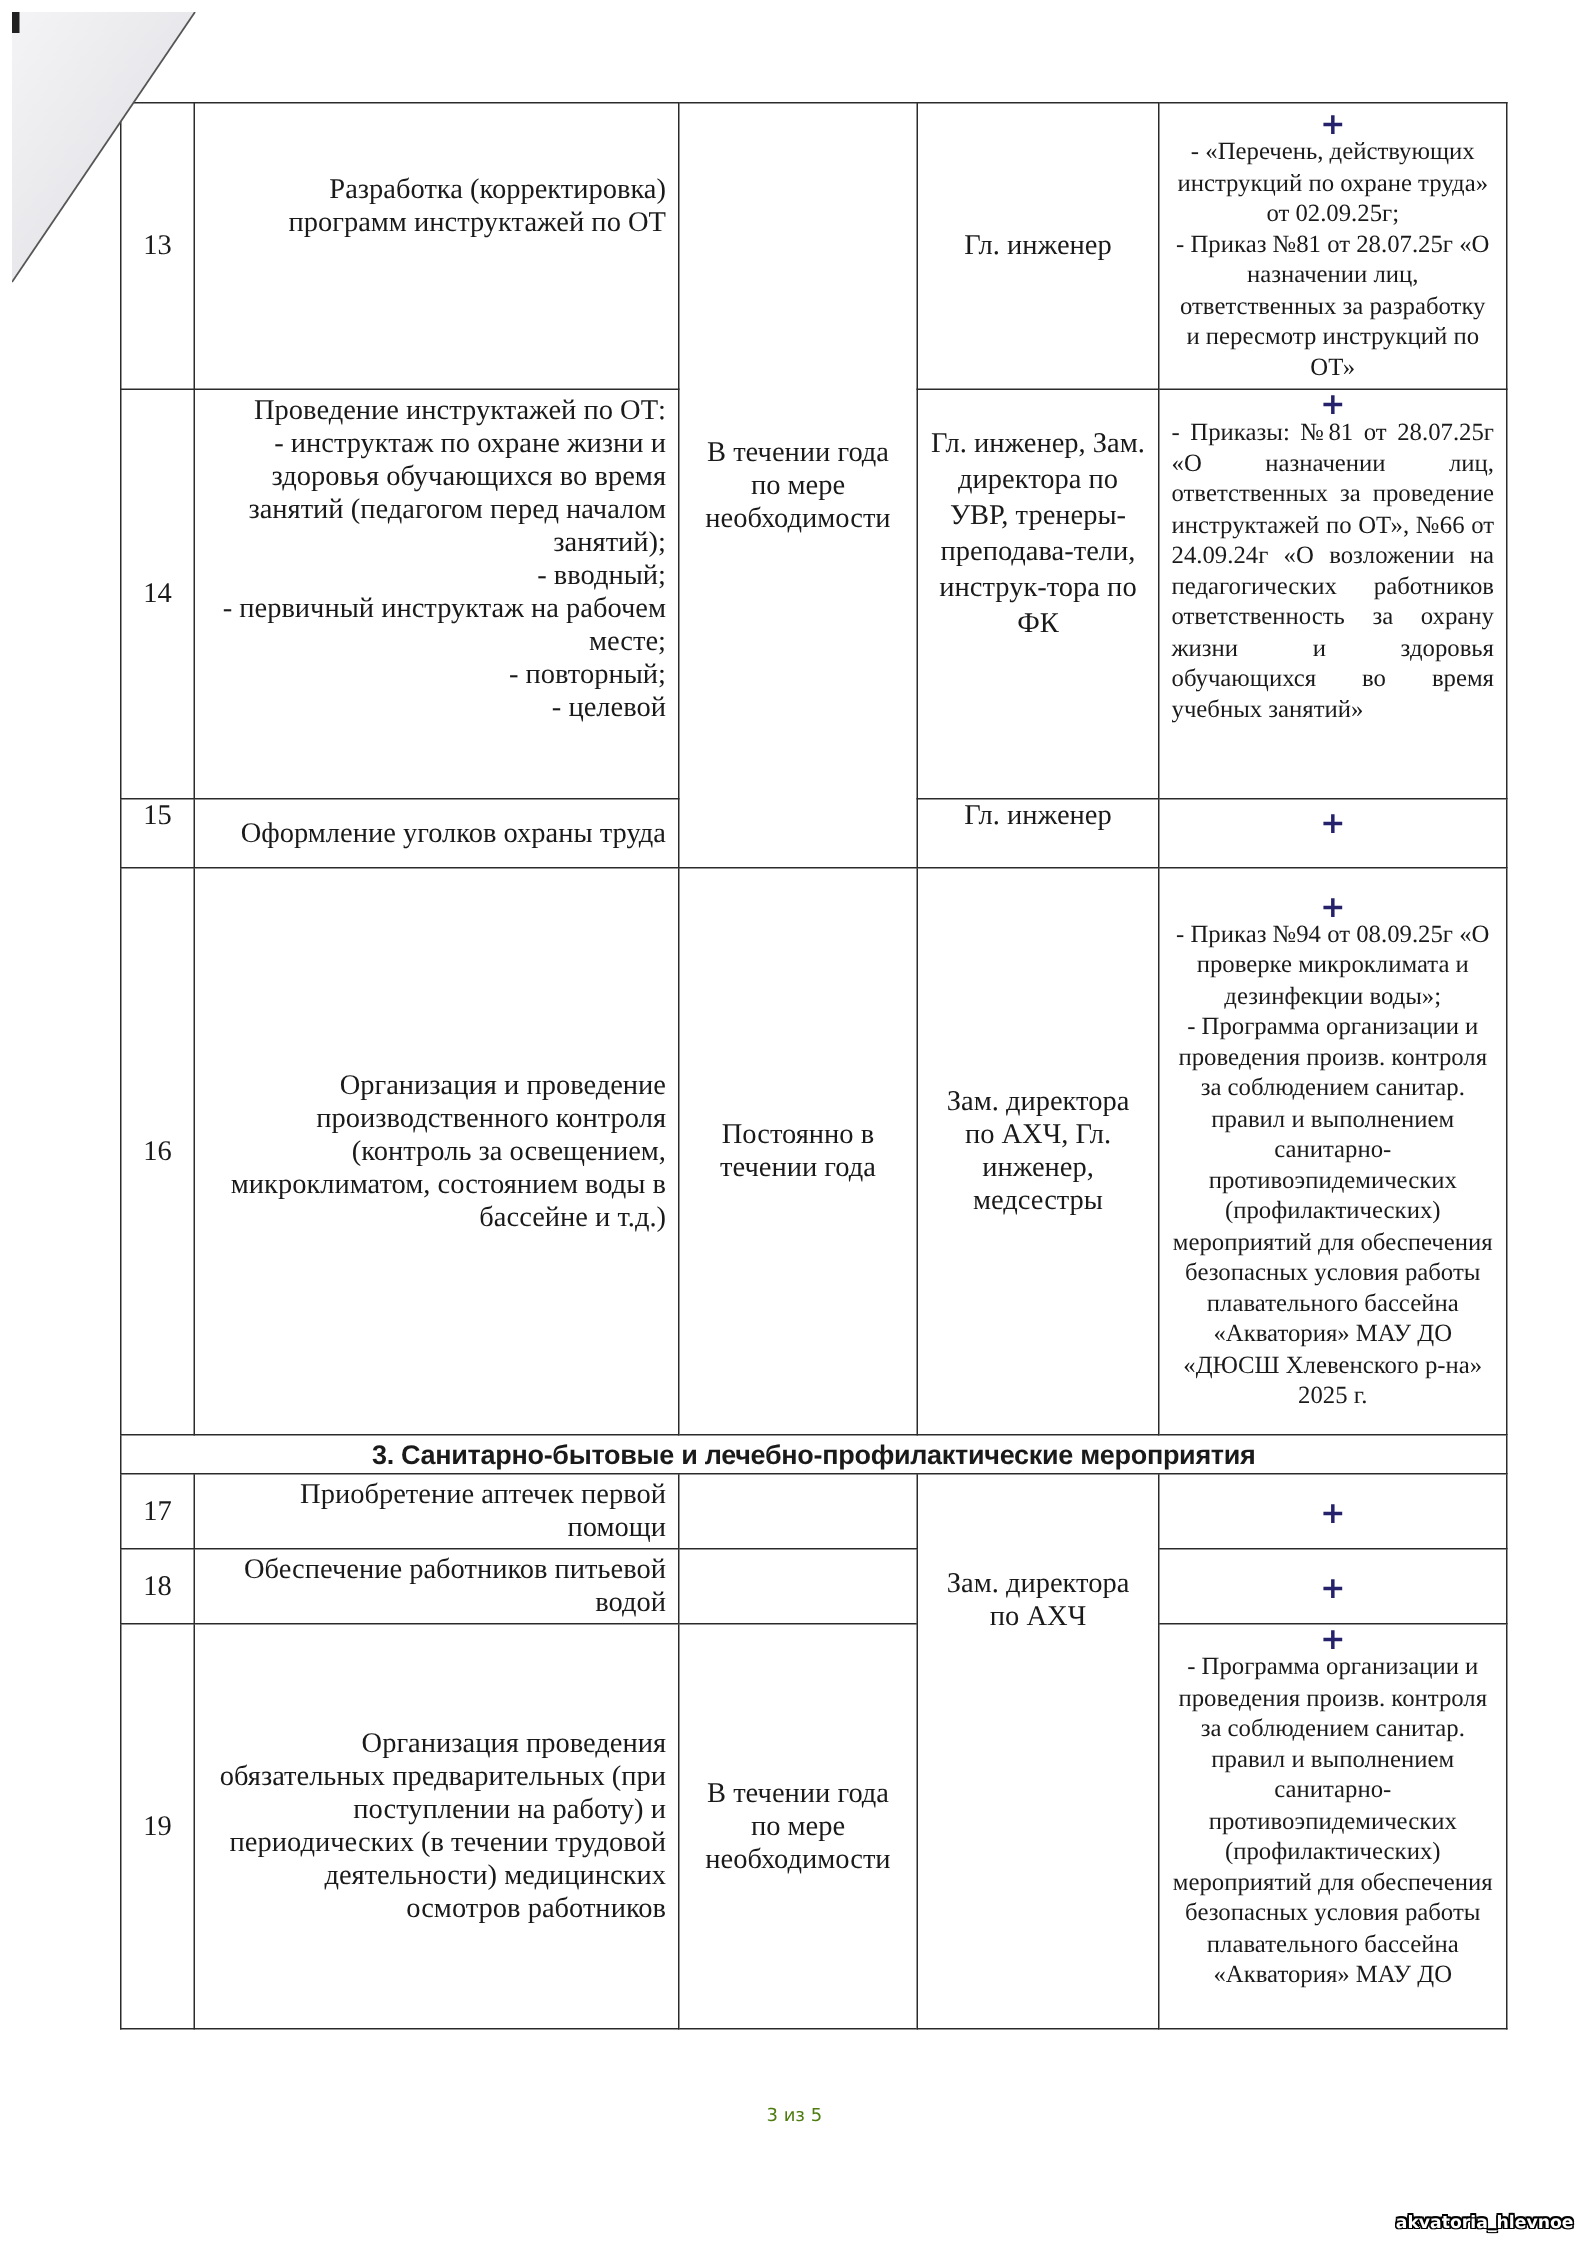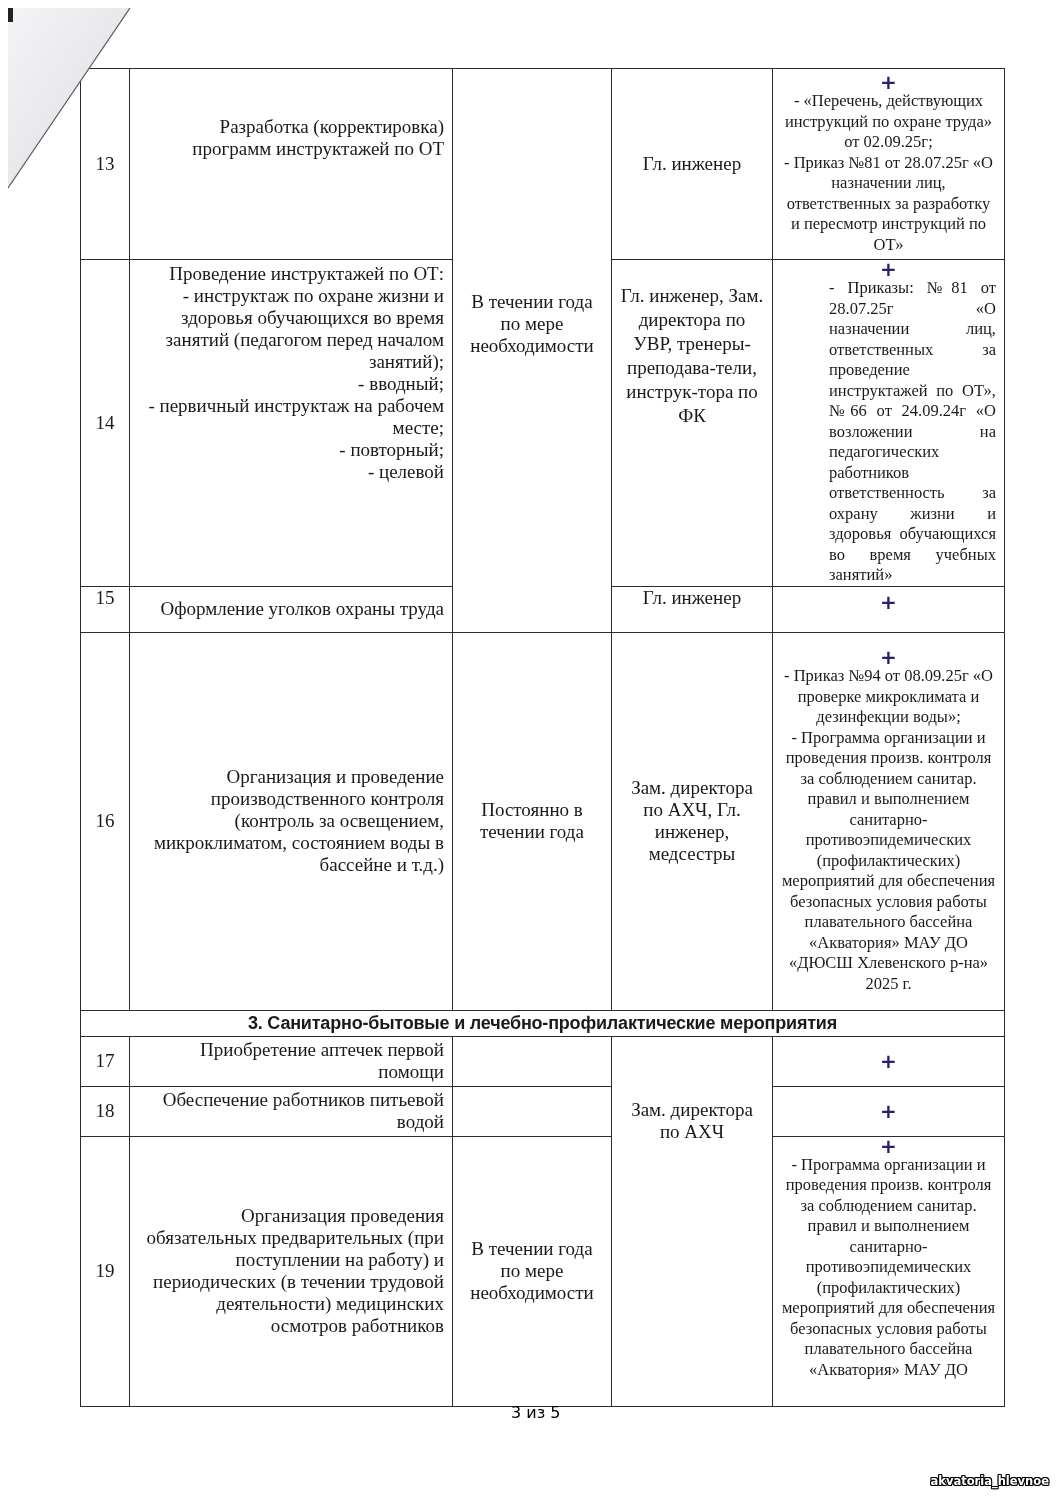--- a/index.html
+++ b/index.html
@@ -30,37 +30,37 @@
     }
     col.c-num { width: 49px; }
     col.c-act { width: 323px; }
     col.c-term { width: 159px; }
     col.c-resp { width: 161px; }
     col.c-note { width: 232px; }
     td.num { text-align: center; padding: 0; }
     td.act { text-align: right; }
     td.term, td.resp { text-align: center; }
     td.note { text-align: center; font-size: 16.5px; line-height: 20.5px; padding: 2px 6px; }
-    td.note.justify .note-text { text-align: justify; text-align-last: left; margin-left: 48px; }
+    td.note.justify .note-text { text-align: justify; text-align-last: left; }
     td.section {
       text-align: center; font-weight: bold;
       font-family: "Liberation Sans Narrow", "Liberation Sans", sans-serif;
       font-size: 18px; letter-spacing: -0.2px;
     }
     .plus {
       display: block; text-align: center;
       color: #25226b; font-family: "DejaVu Sans", sans-serif;
       font-size: 20px; line-height: 18px; font-weight: bold;
     }
     .note-text { display: block; white-space: pre-line; }
     .act-text { white-space: pre-line; }
     .top-align { vertical-align: top !important; }
     .page-num {
       position: absolute; left: 511px; top: 1403px;
-      font-family: "DejaVu Sans", sans-serif; font-size: 16px; color: #000000;
+      font-family: "DejaVu Sans", sans-serif; font-size: 12px; color: #4d7c0f;
     }
     .watermark {
       position: absolute; right: 12px; top: 1474px;
       font-family: "DejaVu Sans", sans-serif; font-size: 11.5px; font-weight: bold;
       color: #ffffff;
       text-shadow: -1px -1px 0 #000, 1px -1px 0 #000, -1px 1px 0 #000, 1px 1px 0 #000, 0 1px 0 #000, 1px 0 0 #000, 0 -1px 0 #000, -1px 0 0 #000;
       padding-left: 40px;
     }
   </style>
 </head>

